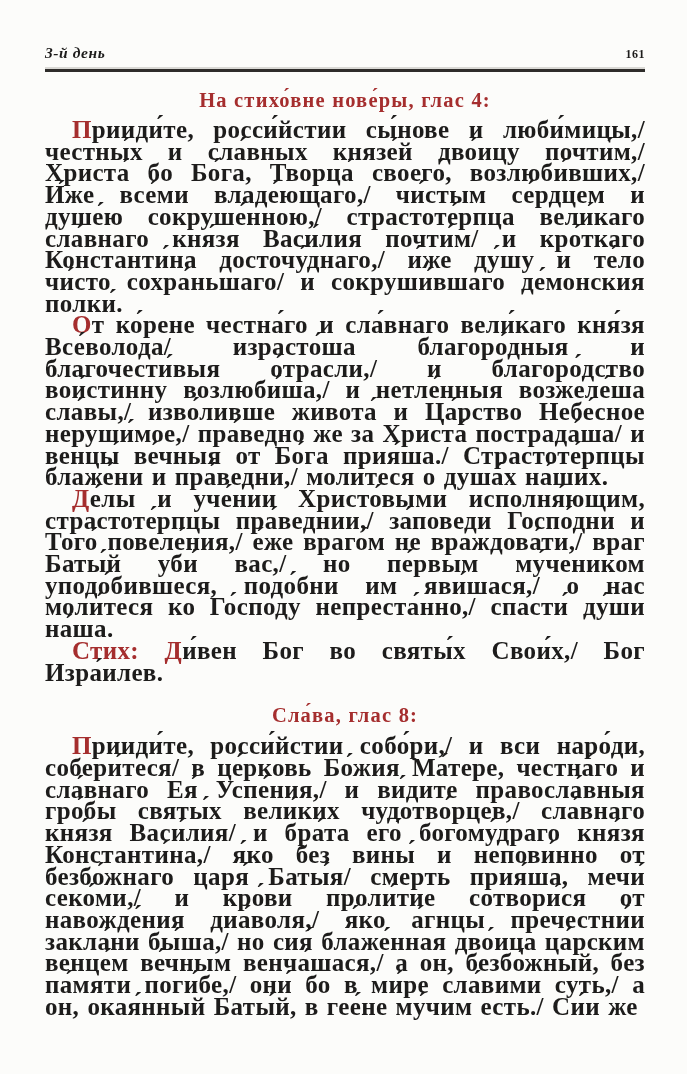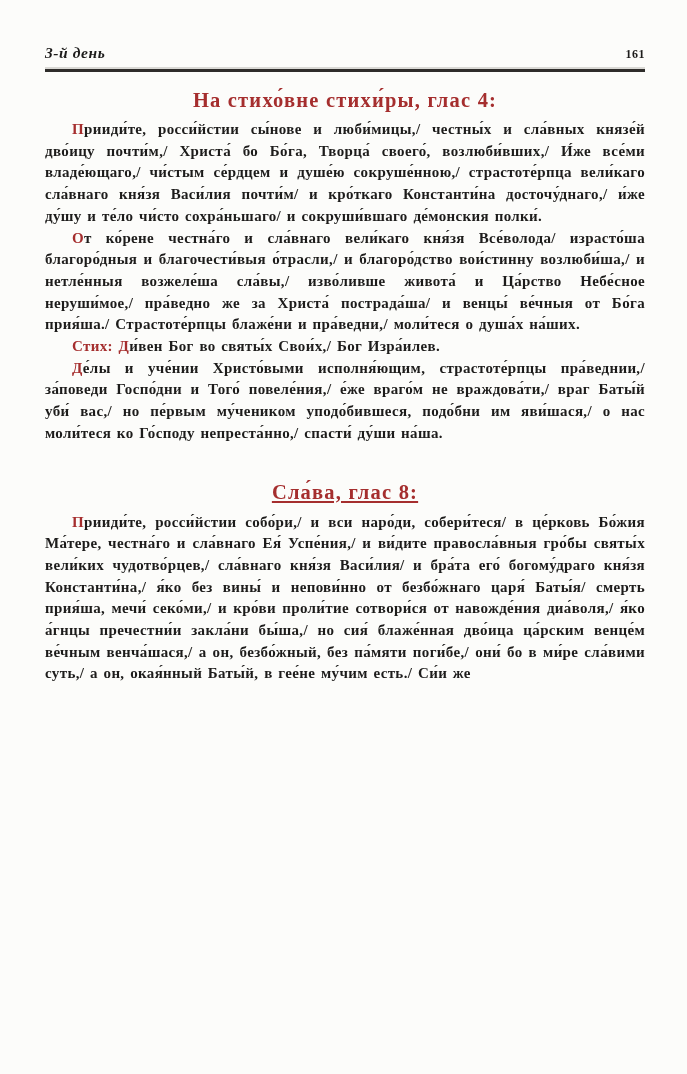--- a/index.html
+++ b/index.html
@@ -42,58 +42,57 @@
 
   .section-heading {
     color: var(--accent, #a52e2e);
     text-align: center;
     font-size: 20.5px;
     font-weight: 700;
     letter-spacing: 1.2px;
     margin: 17px 0 7px 0;
   }
   .section-heading.second {
-    margin: 36px 0 8px 0;
-    text-decoration: underline;
+    margin: 21px 0 8px 0;
   }
 
   .body-text p {
     margin: 0;
     text-indent: 27px;
-    font-size: 15px;
+    font-size: 25px;
     line-height: 21.7px;
     text-align: justify;
     letter-spacing: 0.35px;
     word-spacing: 1.6px;
   }
   .red { color: var(--accent, #a52e2e); }
 </style>
 </head>
 <body>
 
 <div class="page" style="background: rgb(252, 252, 250); color: rgb(29, 28, 27);">
 
   <div class="header-row">
     <span class="day-label">3-й день</span>
     <span class="page-number">161</span>
   </div>
   <div class="header-rule"></div>
 
-  <h1 class="section-heading">На стихо́вне стихи́ры, глас 4:</h1>
+  <h1 class="section-heading">На стихо́вне нове́ры, глас 4:</h1>
 
   <div class="body-text">
 
     <p><span class="red">П</span><span>рииди́те, росси́йстии сы́нове и люби́мицы,/ честны́х и сла́вных князе́й дво́ицу почти́м,/ Христа́ бо Бо́га, Творца́ своего́, возлюби́вших,/ И́же все́ми владе́ющаго,/ чи́стым се́рдцем и душе́ю сокруше́нною,/ страстоте́рпца вели́каго сла́внаго кня́зя Васи́лия почти́м/ и кро́ткаго Константи́на досточу́днаго,/ и́же ду́шу и те́ло чи́сто сохра́ньшаго/ и сокруши́вшаго де́монския полки́.</span></p>
 
 
     <p><span class="red">О</span><span>т ко́рене честна́го и сла́внаго вели́каго кня́зя Все́волода/ израсто́ша благоро́дныя и благочести́выя о́трасли,/ и благоро́дство вои́стинну возлюби́ша,/ и нетле́нныя возжеле́ша сла́вы,/ изво́ливше живота́ и Ца́рство Небе́сное неруши́мое,/ пра́ведно же за Христа́ пострада́ша/ и венцы́ ве́чныя от Бо́га прия́ша./ Страстоте́рпцы блаже́ни и пра́ведни,/ моли́теся о душа́х на́ших.</span></p>
 
+    <p><span class="red">Д</span><span>е́лы и уче́нии Христо́выми исполня́ющим, страстоте́рпцы пра́веднии,/ за́поведи Госпо́дни и Того́ повеле́ния,/ е́же враго́м не враждова́ти,/ враг Баты́й уби́ вас,/ но пе́рвым му́чеником уподо́бившеся, подо́бни им яви́шася,/ о нас моли́теся ко Го́споду непреста́нно,/ спасти́ ду́ши на́ша.</span></p>
+
     <p><span class="red">Стих: </span><span class="red">Д</span><span>и́вен Бог во святы́х Свои́х,/ Бог Изра́илев.</span></p>
-
-    <p><span class="red">Д</span><span>е́лы и уче́нии Христо́выми исполня́ющим, страстоте́рпцы пра́веднии,/ за́поведи Госпо́дни и Того́ повеле́ния,/ е́же враго́м не враждова́ти,/ враг Баты́й уби́ вас,/ но пе́рвым му́чеником уподо́бившеся, подо́бни им яви́шася,/ о нас моли́теся ко Го́споду непреста́нно,/ спасти́ ду́ши на́ша.</span></p>
 
   </div>
 
   <h1 class="section-heading second">Сла́ва, глас 8:</h1>
 
   <div class="body-text">
 
     <p><span class="red">П</span><span>рииди́те, росси́йстии собо́ри,/ и вси наро́ди, собери́теся/ в це́рковь Бо́жия Ма́тере, честна́го и сла́внаго Ея́ Успе́ния,/ и ви́дите правосла́вныя гро́бы святы́х вели́ких чудотво́рцев,/ сла́внаго кня́зя Васи́лия/ и бра́та его́ богому́драго кня́зя Константи́на,/ я́ко без вины́ и непови́нно от безбо́жнаго царя́ Баты́я/ смерть прия́ша, мечи́ секо́ми,/ и кро́ви проли́тие сотвори́ся от навожде́ния диа́воля,/ я́ко а́гнцы пречестни́и закла́ни бы́ша,/ но сия́ блаже́нная дво́ица ца́рским венце́м ве́чным венча́шася,/ а он, безбо́жный, без па́мяти поги́бе,/ они́ бо в ми́ре сла́вими суть,/ а он, окая́нный Баты́й, в гее́не му́чим есть./ Си́и же</span></p>
 
   </div>

